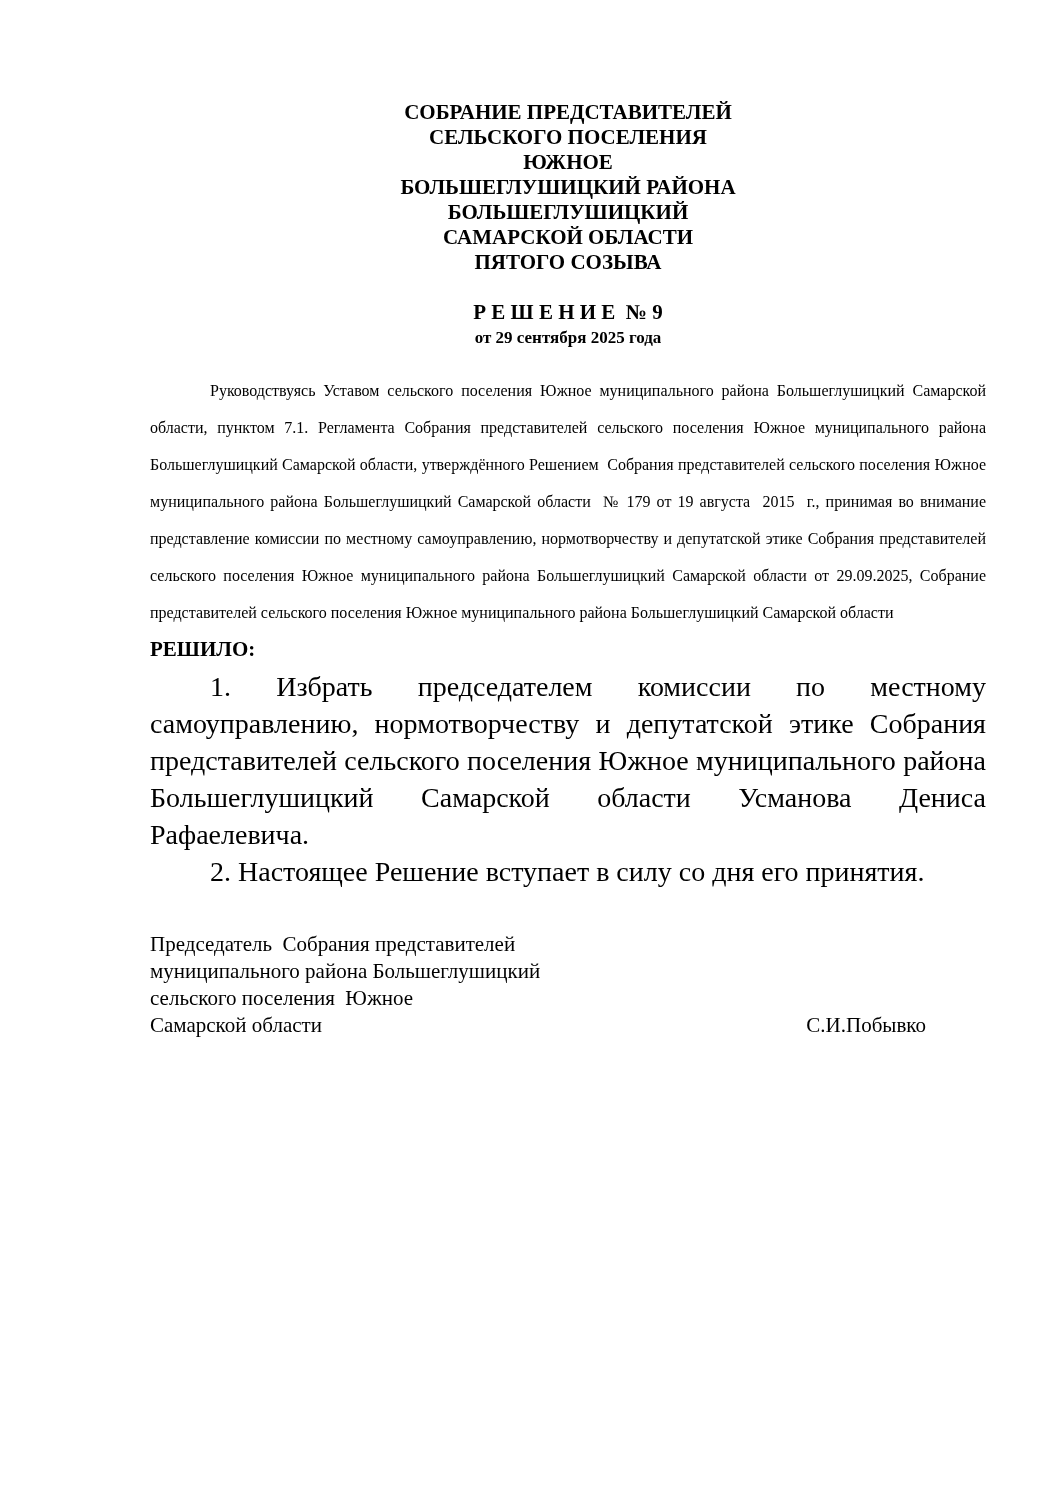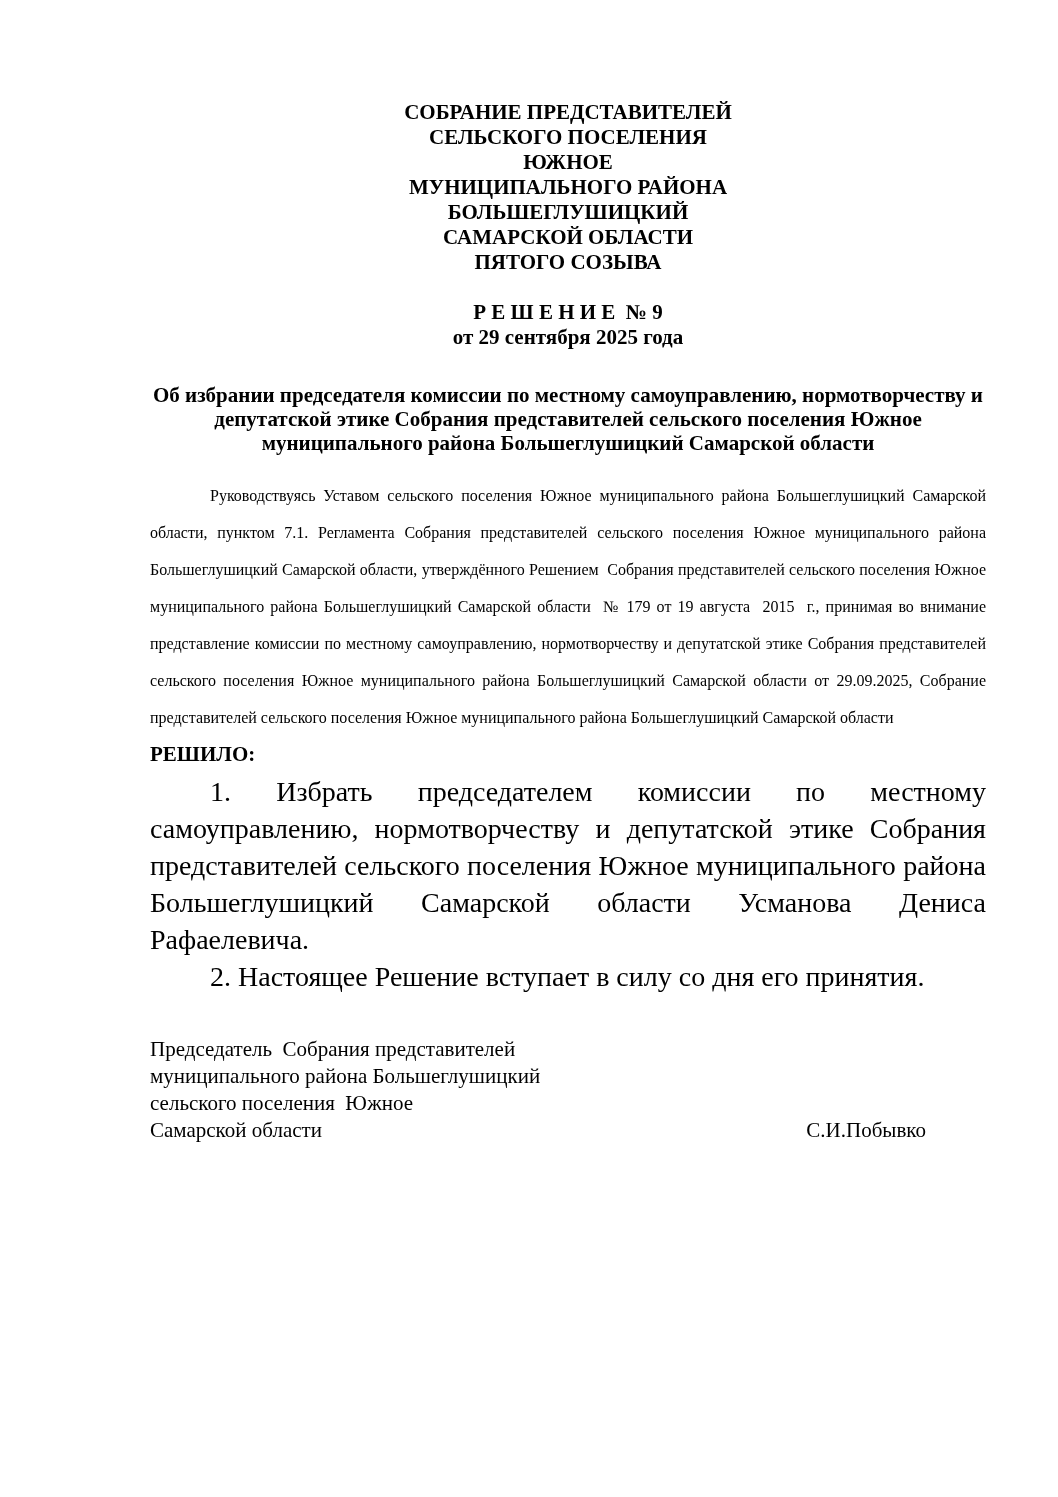--- a/index.html
+++ b/index.html
@@ -33,21 +33,21 @@
   .decision-number {
     text-align: center;
     font-weight: bold;
     font-size: 21px;
     line-height: 25px;
     margin-top: 25px;
   }
   .decision-date {
     text-align: center;
     font-weight: bold;
-    font-size: 21px;
+    font-size: 17px;
     line-height: 25px;
   }
   .doc-title {
     margin-top: 33px;
     text-align: center;
     font-weight: bold;
     font-size: 21px;
     line-height: 24px;
   }
   .preamble {
@@ -90,30 +90,29 @@
 </head>
 <body>
 
 <div class="page">
   <div class="content">
 
     <div class="org-header">
       <div class="org-line">СОБРАНИЕ ПРЕДСТАВИТЕЛЕЙ</div>
       <div class="org-line">СЕЛЬСКОГО ПОСЕЛЕНИЯ</div>
       <div class="org-line">ЮЖНОЕ</div>
-      <div class="org-line">МУНИЦИПАЛЬНОГО РАЙОНА</div>
+      <div class="org-line">БОЛЬШЕГЛУШИЦКИЙ РАЙОНА</div>
       <div class="org-line">БОЛЬШЕГЛУШИЦКИЙ</div>
       <div class="org-line">САМАРСКОЙ ОБЛАСТИ</div>
       <div class="org-line">ПЯТОГО СОЗЫВА</div>
     </div>
 
     <div class="decision-number">Р Е Ш Е Н И Е &nbsp;№ 9</div>
     <div class="decision-date">от 29 сентября 2025 года</div>
 
-    <div class="doc-title">Об избрании председателя комиссии по местному самоуправлению, нормотворчеству и депутатской этике Собрания представителей сельского поселения Южное муниципального района Большеглушицкий Самарской области</div>
 
     <p class="preamble">Руководствуясь Уставом сельского поселения Южное муниципального района Большеглушицкий Самарской области, пунктом 7.1. Регламента Собрания представителей сельского поселения Южное муниципального района Большеглушицкий Самарской области, утверждённого Решением &nbsp;Собрания представителей сельского поселения Южное муниципального района Большеглушицкий Самарской области &nbsp;№ 179 от 19 августа &nbsp;2015 &nbsp;г., принимая во внимание представление комиссии по местному самоуправлению, нормотворчеству и депутатской этике Собрания представителей сельского поселения Южное муниципального района Большеглушицкий Самарской области от 29.09.2025, Собрание представителей сельского поселения Южное муниципального района Большеглушицкий Самарской области</p>
 
     <p class="resolved-heading">РЕШИЛО:</p>
 
     <p class="item">1. Избрать председателем комиссии по местному самоуправлению, нормотворчеству и депутатской этике Собрания представителей сельского поселения Южное муниципального района Большеглушицкий Самарской области Усманова Дениса Рафаелевича.</p>
     <p class="item">2. Настоящее Решение вступает в силу со дня его принятия.</p>
 
     <div class="signature">
       <div class="sig-line">Председатель &nbsp;Собрания представителей</div>

